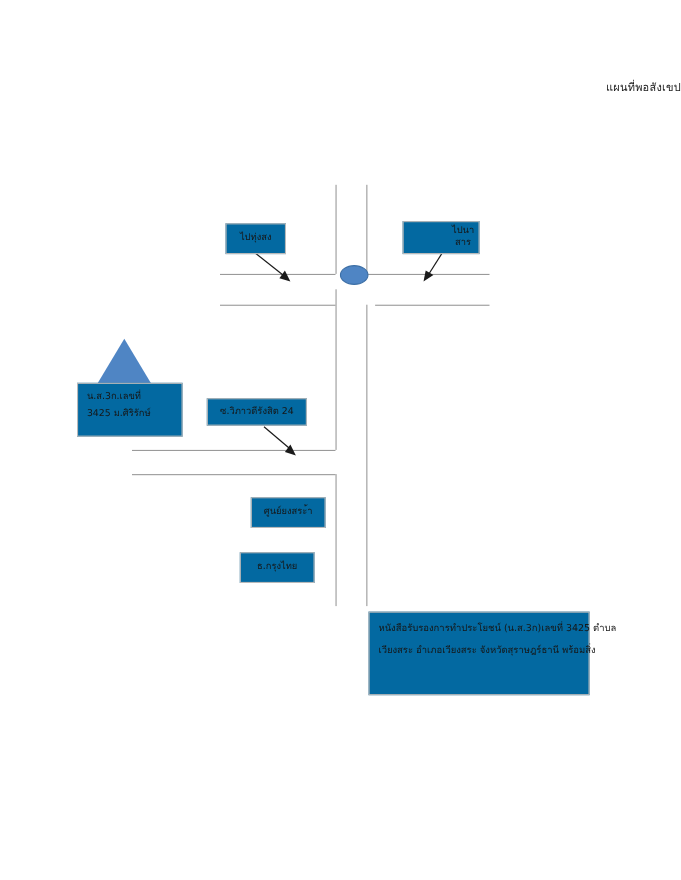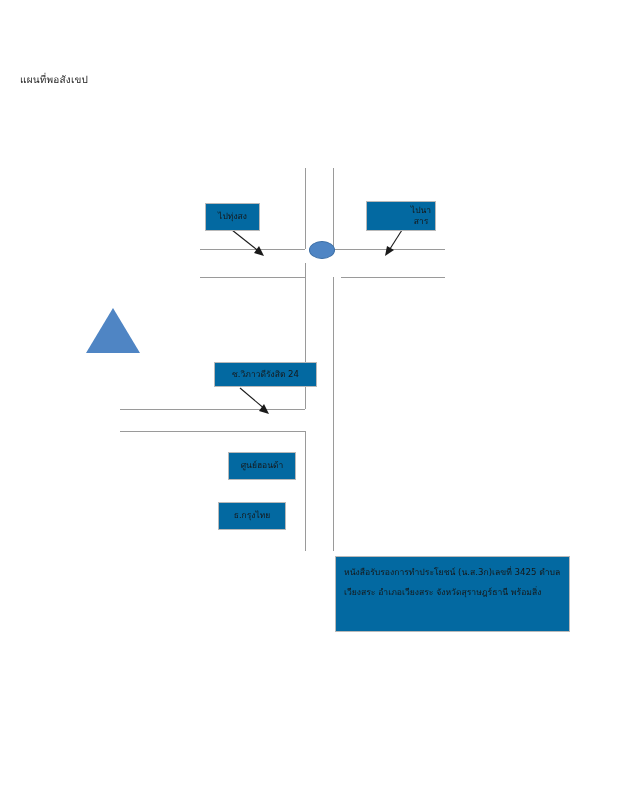--- a/index.html
+++ b/index.html
@@ -7,25 +7,24 @@
     width:619px;height:800px;
     background:#ffffff;
     font-family:"DejaVu Sans","Liberation Sans",sans-serif;
     overflow:hidden;
   }
   #page{position:relative;width:619px;height:800px;}
 
   .title{
     position:absolute;
     left:0;right:0;top:72px;
-    text-align:left;
+    text-align:right;
     font-size:10px;
     color:#1a1a1a;
     letter-spacing:.2px;
-    margin-left:20px;
   }
 
   
   .ln{position:absolute;background:#9a9a9a;}
   .vl{width:1px;}
   .hl{height:1px;}
 
   
   .box{
     position:absolute;
@@ -118,33 +117,37 @@
   </svg>
 
   <div class="box" style="left:205px;top:203px;width:55px;height:28px;">
     <span>ไปทุ่งสง</span>
   </div>
 
   <div class="box" style="left:366px;top:201px;width:70px;height:30px;padding-left:40px;">
     <span>ไปนาสาร</span>
   </div>
 
+  <div class="box multi" style="left:70px;top:348px;width:96px;height:49px;">
+    <span class="l">น.ส.3ก.เลขที่</span>
+    <span class="l">3425 ม.ศิริรักษ์</span>
+  </div>
 
-  <div class="box" style="left:214px;top:362px;width:103px;height:25px;">
+  <div class="box" style="left:188px;top:362px;width:91px;height:25px;">
     <span>ซ.วิภาวดีรังสิต 24</span>
   </div>
 
 
   <div class="box" style="left:228px;top:452px;width:68px;height:28px;">
-    <span>ศูนย์ฮอนด้า</span>
+    <span>ศูนย์ยงสระ้า</span>
   </div>
 
   <div class="box" style="left:218px;top:502px;width:68px;height:28px;">
     <span>ธ.กรุงไทย</span>
   </div>
 
 
-  <div class="box multi desc" style="left:335px;top:556px;width:235px;height:76px;">
+  <div class="box multi desc" style="left:335px;top:556px;width:201px;height:76px;">
     <span class="l">หนังสือรับรองการทำประโยชน์ (น.ส.3ก)เลขที่ 3425 ตำบล</span>
     <span class="l">เวียงสระ อำเภอเวียงสระ จังหวัดสุราษฎร์ธานี พร้อมสิ่ง</span>
   </div>
 
 </div>
 
 </body></html>

